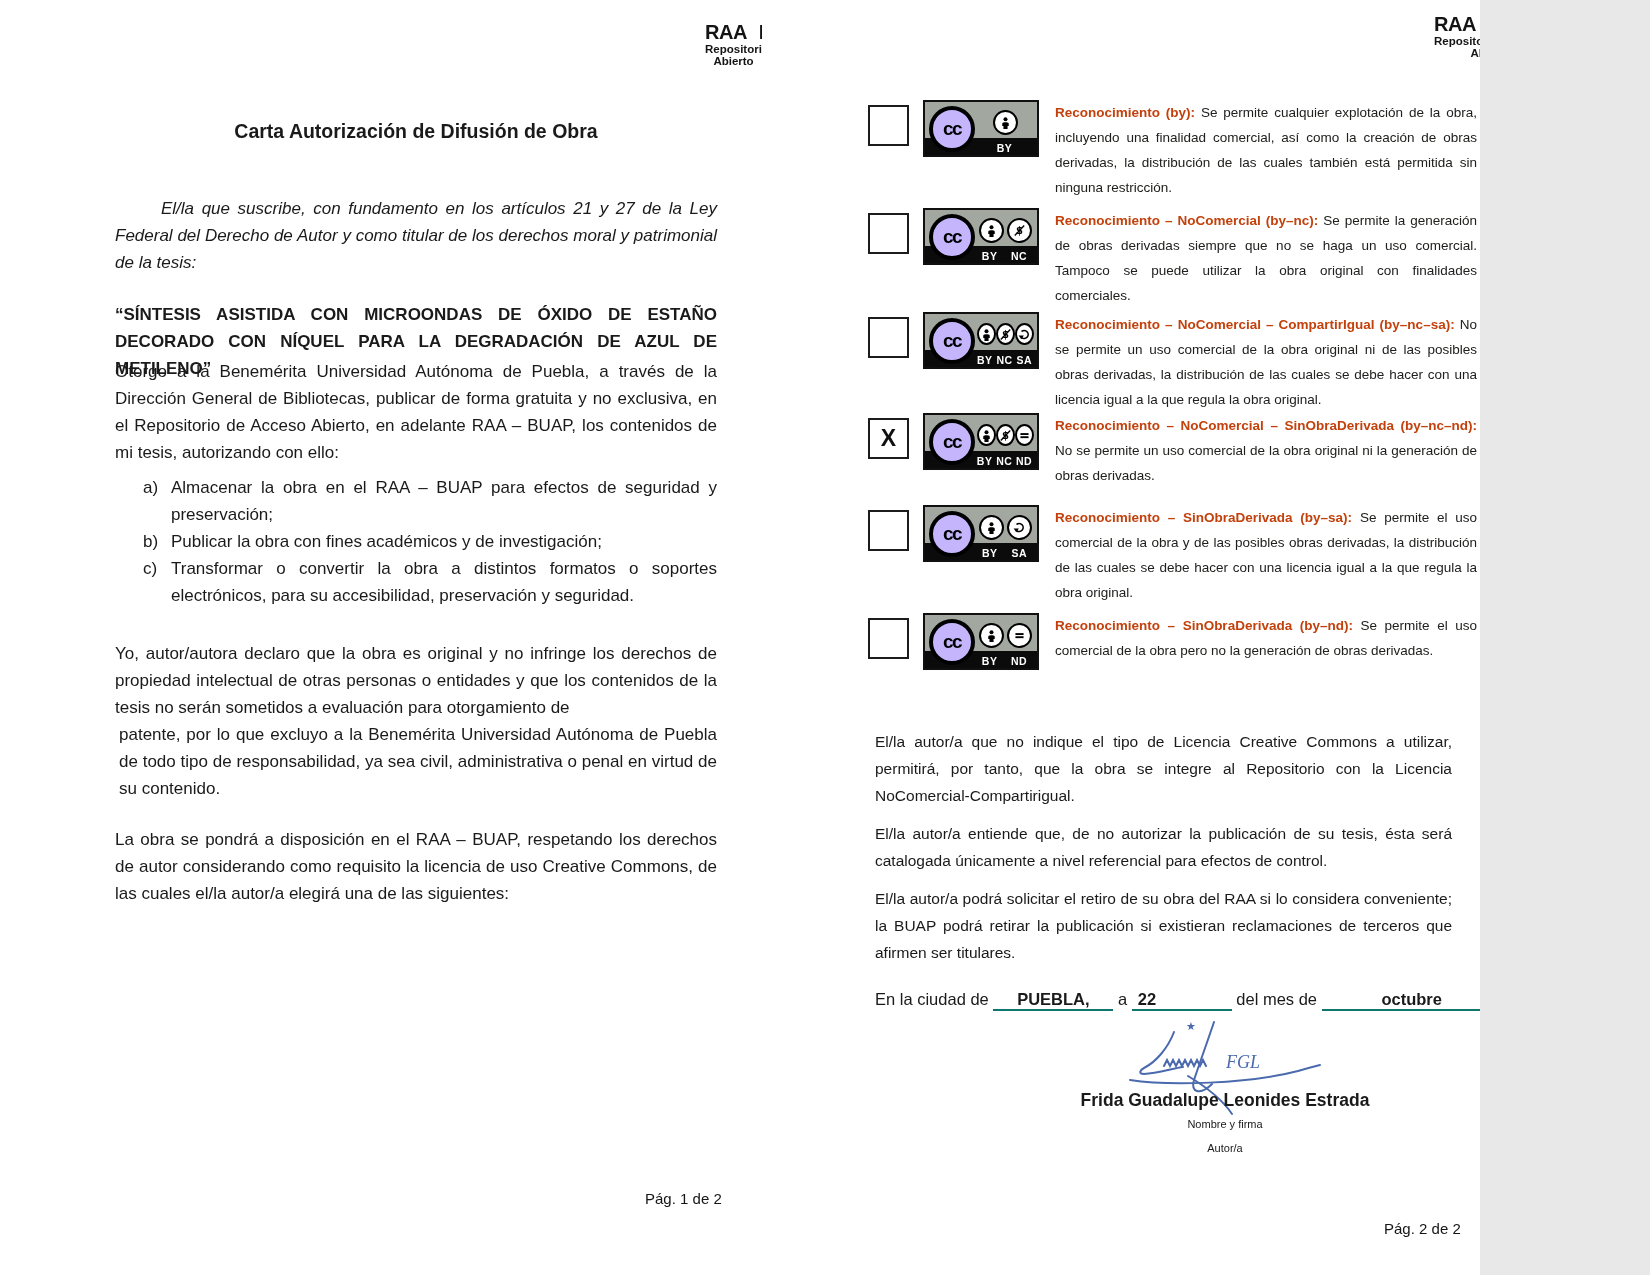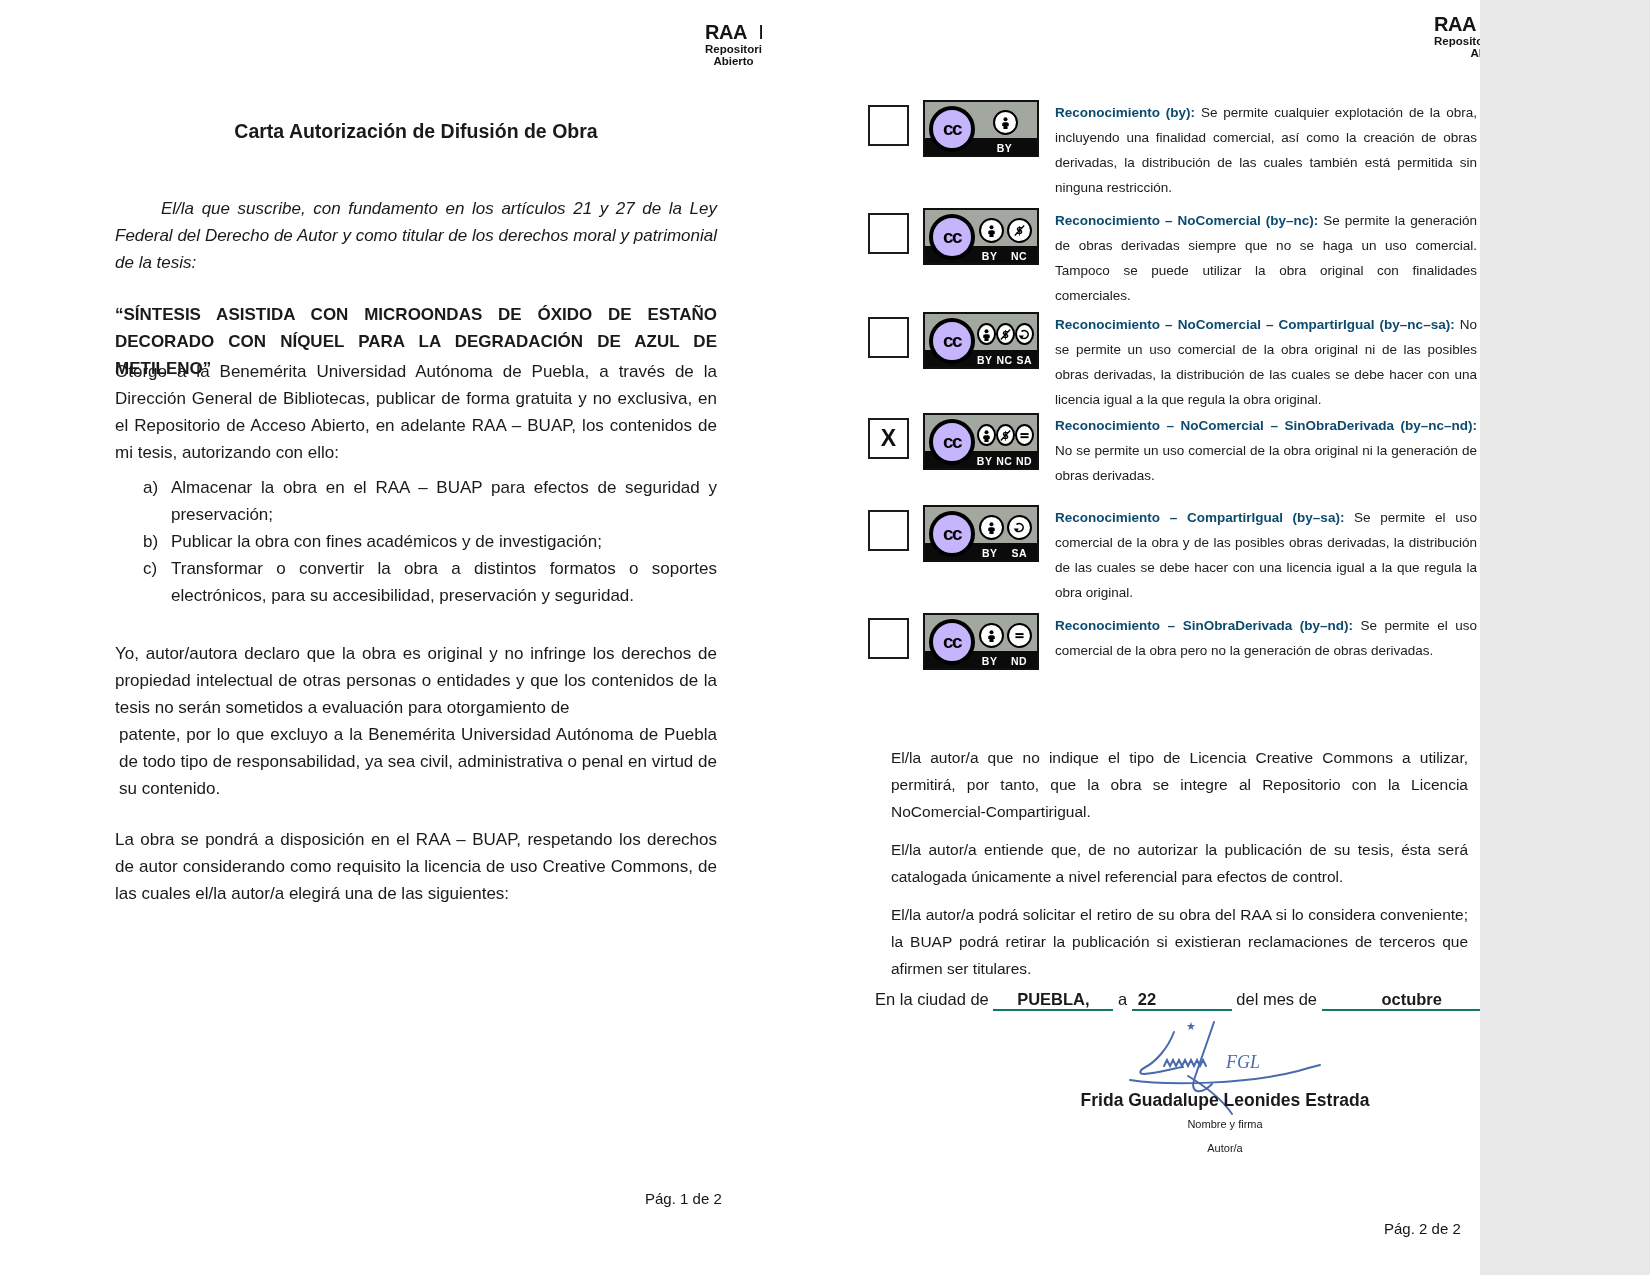--- a/index.html
+++ b/index.html
@@ -40,23 +40,23 @@
          font-weight:bold;font-size:19px;letter-spacing:-1.5px;color:#000;z-index:2;}
   .badge .icons{position:absolute;left:52px;right:3px;top:2px;height:36px;display:flex;
          align-items:center;justify-content:space-around;}
   .s-icon{width:25px;height:25px;background:#fff;border:2.5px solid #000;border-radius:50%;
          box-sizing:border-box;display:flex;align-items:center;justify-content:center;}
   .s-icon.tight{width:22px;height:22px;}
   .s-icon svg{width:15px;height:15px;display:block;}
   .badge .codes{position:absolute;left:50px;right:3px;bottom:1px;display:flex;justify-content:space-around;}
   .badge .codes span{color:#fff;font-weight:bold;font-size:10.5px;letter-spacing:.5px;}
   .lic-text{width:422px;margin:0 0 0 16px;font-size:13.5px;line-height:25px;text-align:justify;color:#20201e;}
-  .lic-text b{color:#0c4a6e;}
+  .lic-text b{color:#c2410c;}
   
-  .rp-par{position:absolute;left:875px;width:577px;font-size:15.5px;line-height:27px;text-align:justify;margin:16px;}
+  .rp-par{position:absolute;left:875px;width:577px;font-size:15.5px;line-height:27px;text-align:justify;margin:0;}
   .date-line{position:absolute;left:875px;top:990px;font-size:16.5px;white-space:nowrap;}
   .blank{font-weight:bold;border-bottom:2px solid #0f766e;display:inline-block;text-align:center;}
   .sig-wrap{position:absolute;left:1128px;top:1018px;width:195px;height:100px;}
   .sig-block{position:absolute;left:1000px;top:1088px;width:450px;text-align:center;}
   .sig-name{font-weight:bold;font-size:17.5px;line-height:24px;}
   .sig-cap{font-size:11px;line-height:24px;}
 </style>
 </head>
 <body>
 
@@ -255,21 +255,21 @@
                 <path d="M7.2 16.8 A6.4 6.4 0 1 0 7.2 7.2" fill="none" stroke="#000" stroke-width="2.6"></path>
                 <path d="M2.6 13.6 L11 13.6 L6.8 19.6 Z" fill="#000"></path>
               </svg>
             </span>
           </div>
           <div class="codes">
             <span>BY</span>
             <span>SA</span>
           </div>
         </div>
-        <p class="lic-text"><b>Reconocimiento – CompartirIgual (by–sa):</b> <span>Se permite el uso comercial de la obra y de las posibles obras derivadas, la distribución de las cuales se debe hacer con una licencia igual a la que regula la obra original.</span></p>
+        <p class="lic-text"><b>Reconocimiento – SinObraDerivada (by–sa):</b> <span>Se permite el uso comercial de la obra y de las posibles obras derivadas, la distribución de las cuales se debe hacer con una licencia igual a la que regula la obra original.</span></p>
       </div>
       <div class="license-row" style="top: 613px;">
         <div class="chk">
           <span></span>
         </div>
         <div class="badge">
           <div class="bar"></div>
           <div class="cc-big">cc</div>
           <div class="icons">
             <span class="s-icon">

